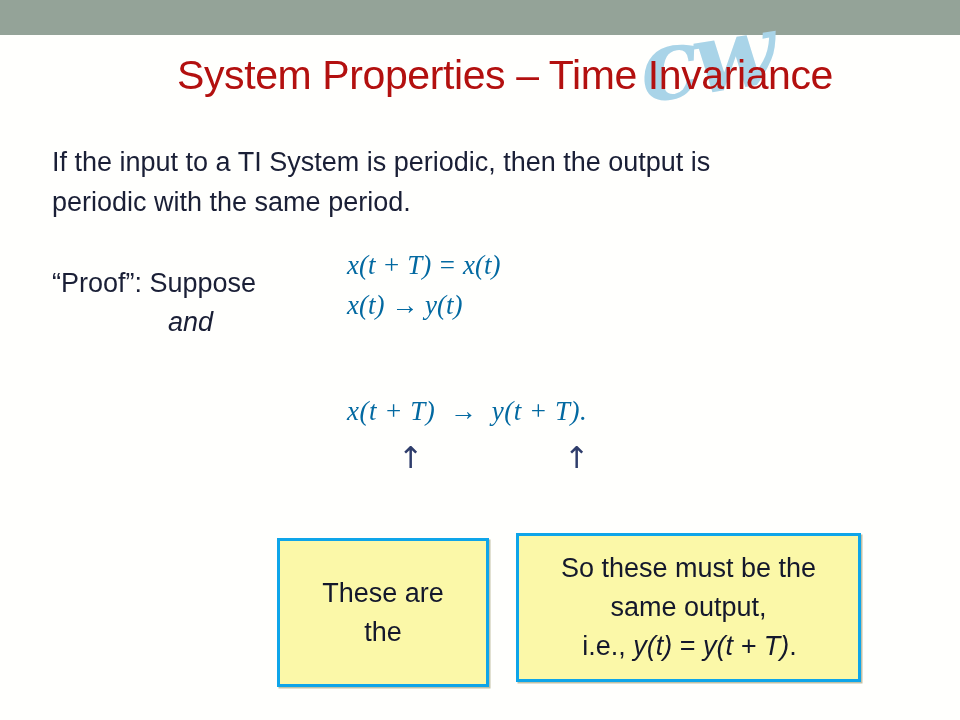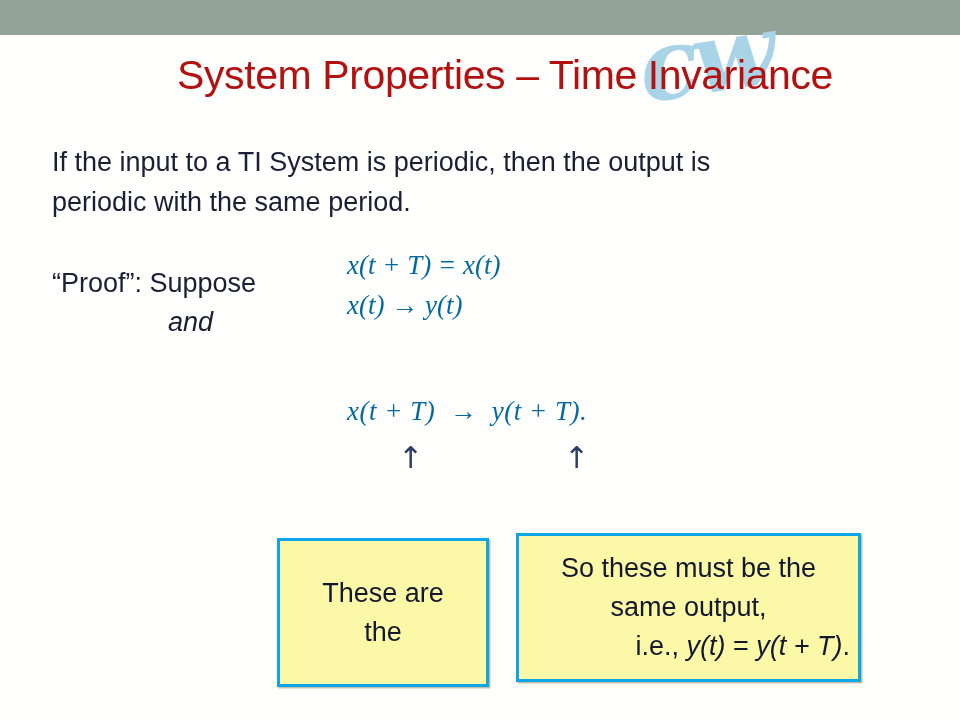--- a/index.html
+++ b/index.html
@@ -171,21 +171,21 @@
     width: 212px;
     height: 149px;
   }
   #callout-output {
     left: 516px;
     top: 492px;
     width: 345px;
     height: 149px;
   }
   #callout-output .line { text-align: center; }
-  #callout-output .line-eq { text-align: right; padding-left: 2px; }
+  #callout-output .line-eq { text-align: center; padding-left: 2px; }
 </style>
 </head>
 <body>
 
 <div id="slide">
 
   <div id="top-bar"></div>
 
   <div id="watermark">
     <div class="wm-text">cw</div>

